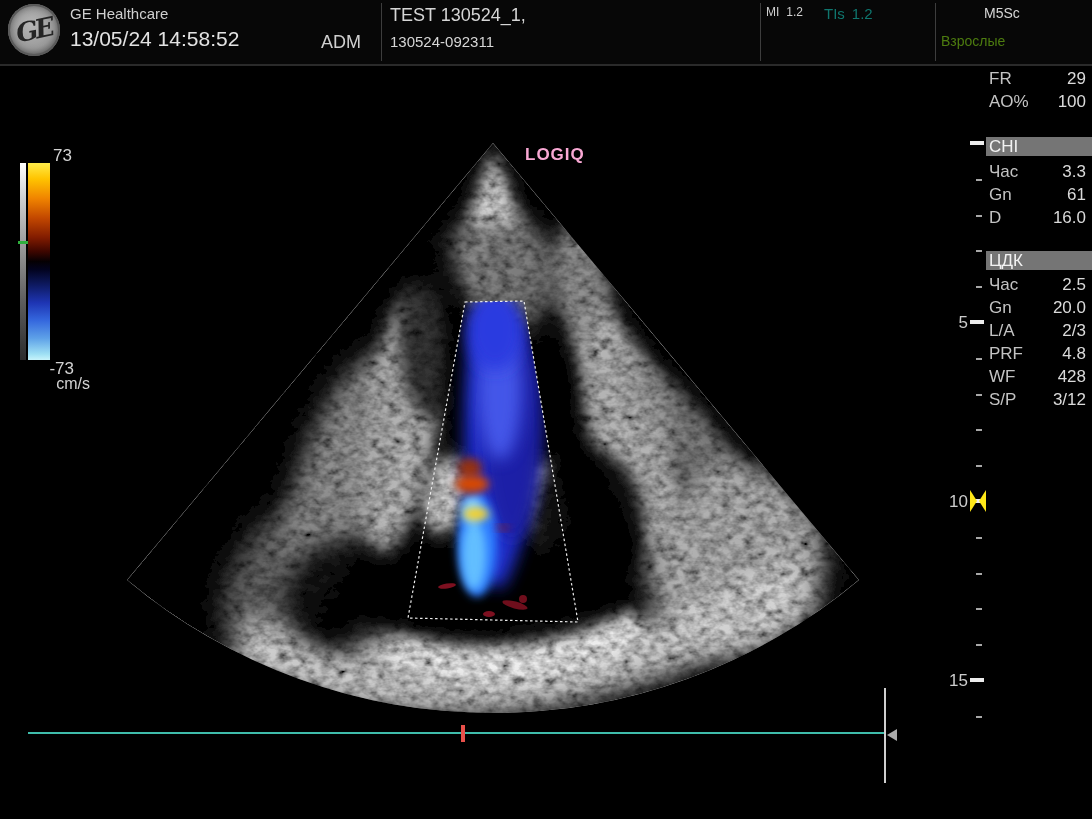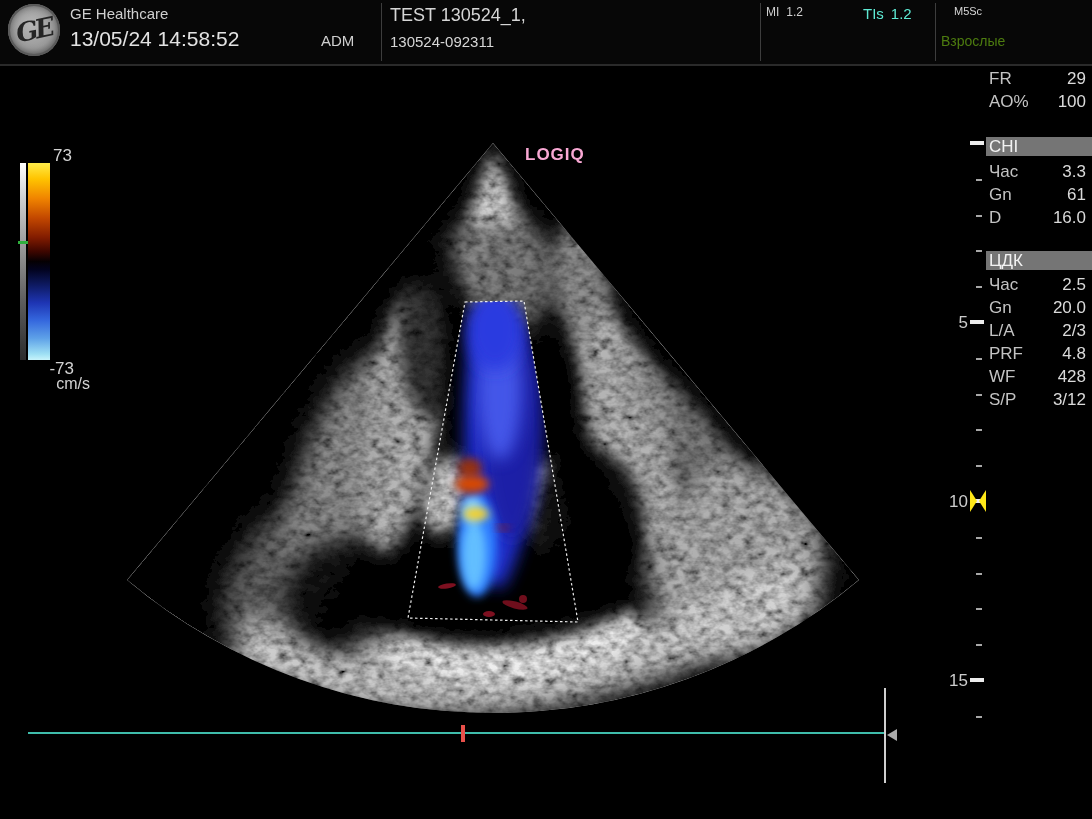--- a/index.html
+++ b/index.html
@@ -12,26 +12,26 @@
   
   #topbar{position:absolute;left:0;top:0;width:1092px;height:64px;background:#070707;border-bottom:2px solid #2a2a2a;}
   .vdiv{position:absolute;top:3px;width:1px;height:58px;background:#3d3d3d;}
   #ge-logo{position:absolute;left:8px;top:4px;width:52px;height:52px;border-radius:50%;
     background:radial-gradient(circle at 45% 40%, #b5b5b5 0%, #9c9c9c 55%, #6f6f6f 90%, #4a4a4a 100%);
     box-shadow:inset 0 0 0 2px #5a5a5a, inset 0 0 10px #3c3c3c;
     display:flex;align-items:center;justify-content:center;}
   #ge-logo span{font-family:"DejaVu Serif",serif;font-style:italic;font-weight:bold;font-size:26px;color:#252525;transform:rotate(-12deg);letter-spacing:-3px;}
   .brand{position:absolute;left:70px;top:5px;font-size:15px;color:#cfcfcf;}
   .datetime{position:absolute;left:70px;top:27px;font-size:21px;color:#e2e2e2;}
-  .operator{position:absolute;left:321px;top:32px;font-size:15px;color:#cfcfcf;}
+  .operator{position:absolute;left:321px;top:32px;font-size:18px;color:#cfcfcf;}
   .patient1{position:absolute;left:390px;top:5px;font-size:18px;color:#d6d6d6;}
   .patient2{position:absolute;left:390px;top:33px;font-size:15px;color:#d6d6d6;}
   .mi{position:absolute;left:766px;top:5px;font-size:12px;color:#d0d0d0;}
-  .tis{position:absolute;left:863px;top:5px;font-size:15px;color:#5eead4;}
-  .probe{position:absolute;left:954px;top:5px;font-size:11px;color:#d6d6d6;text-align:center;}
+  .tis{position:absolute;left:824px;top:5px;font-size:15px;color:#0f766e;}
+  .probe{position:absolute;left:984px;top:5px;font-size:14px;color:#d6d6d6;text-align:center;}
   .preset{position:absolute;left:941px;top:33px;font-size:14px;color:#4d7c0f;}
   .pair span{margin-right:7px;} .pair span:last-child{margin-right:0;}
 
   
   #logiq-label{position:absolute;left:525px;top:145px;font-size:17px;font-weight:bold;letter-spacing:1px;color:#f9a8d4;}
 
   
   .scale-max{position:absolute;left:36px;top:146px;width:36px;text-align:right;font-size:17px;color:#d2d2d2;}
   .scale-min{position:absolute;left:34px;top:359px;width:40px;text-align:right;font-size:17px;color:#d2d2d2;}
   .scale-unit{position:absolute;left:40px;top:375px;width:50px;text-align:right;font-size:16px;color:#d2d2d2;}

